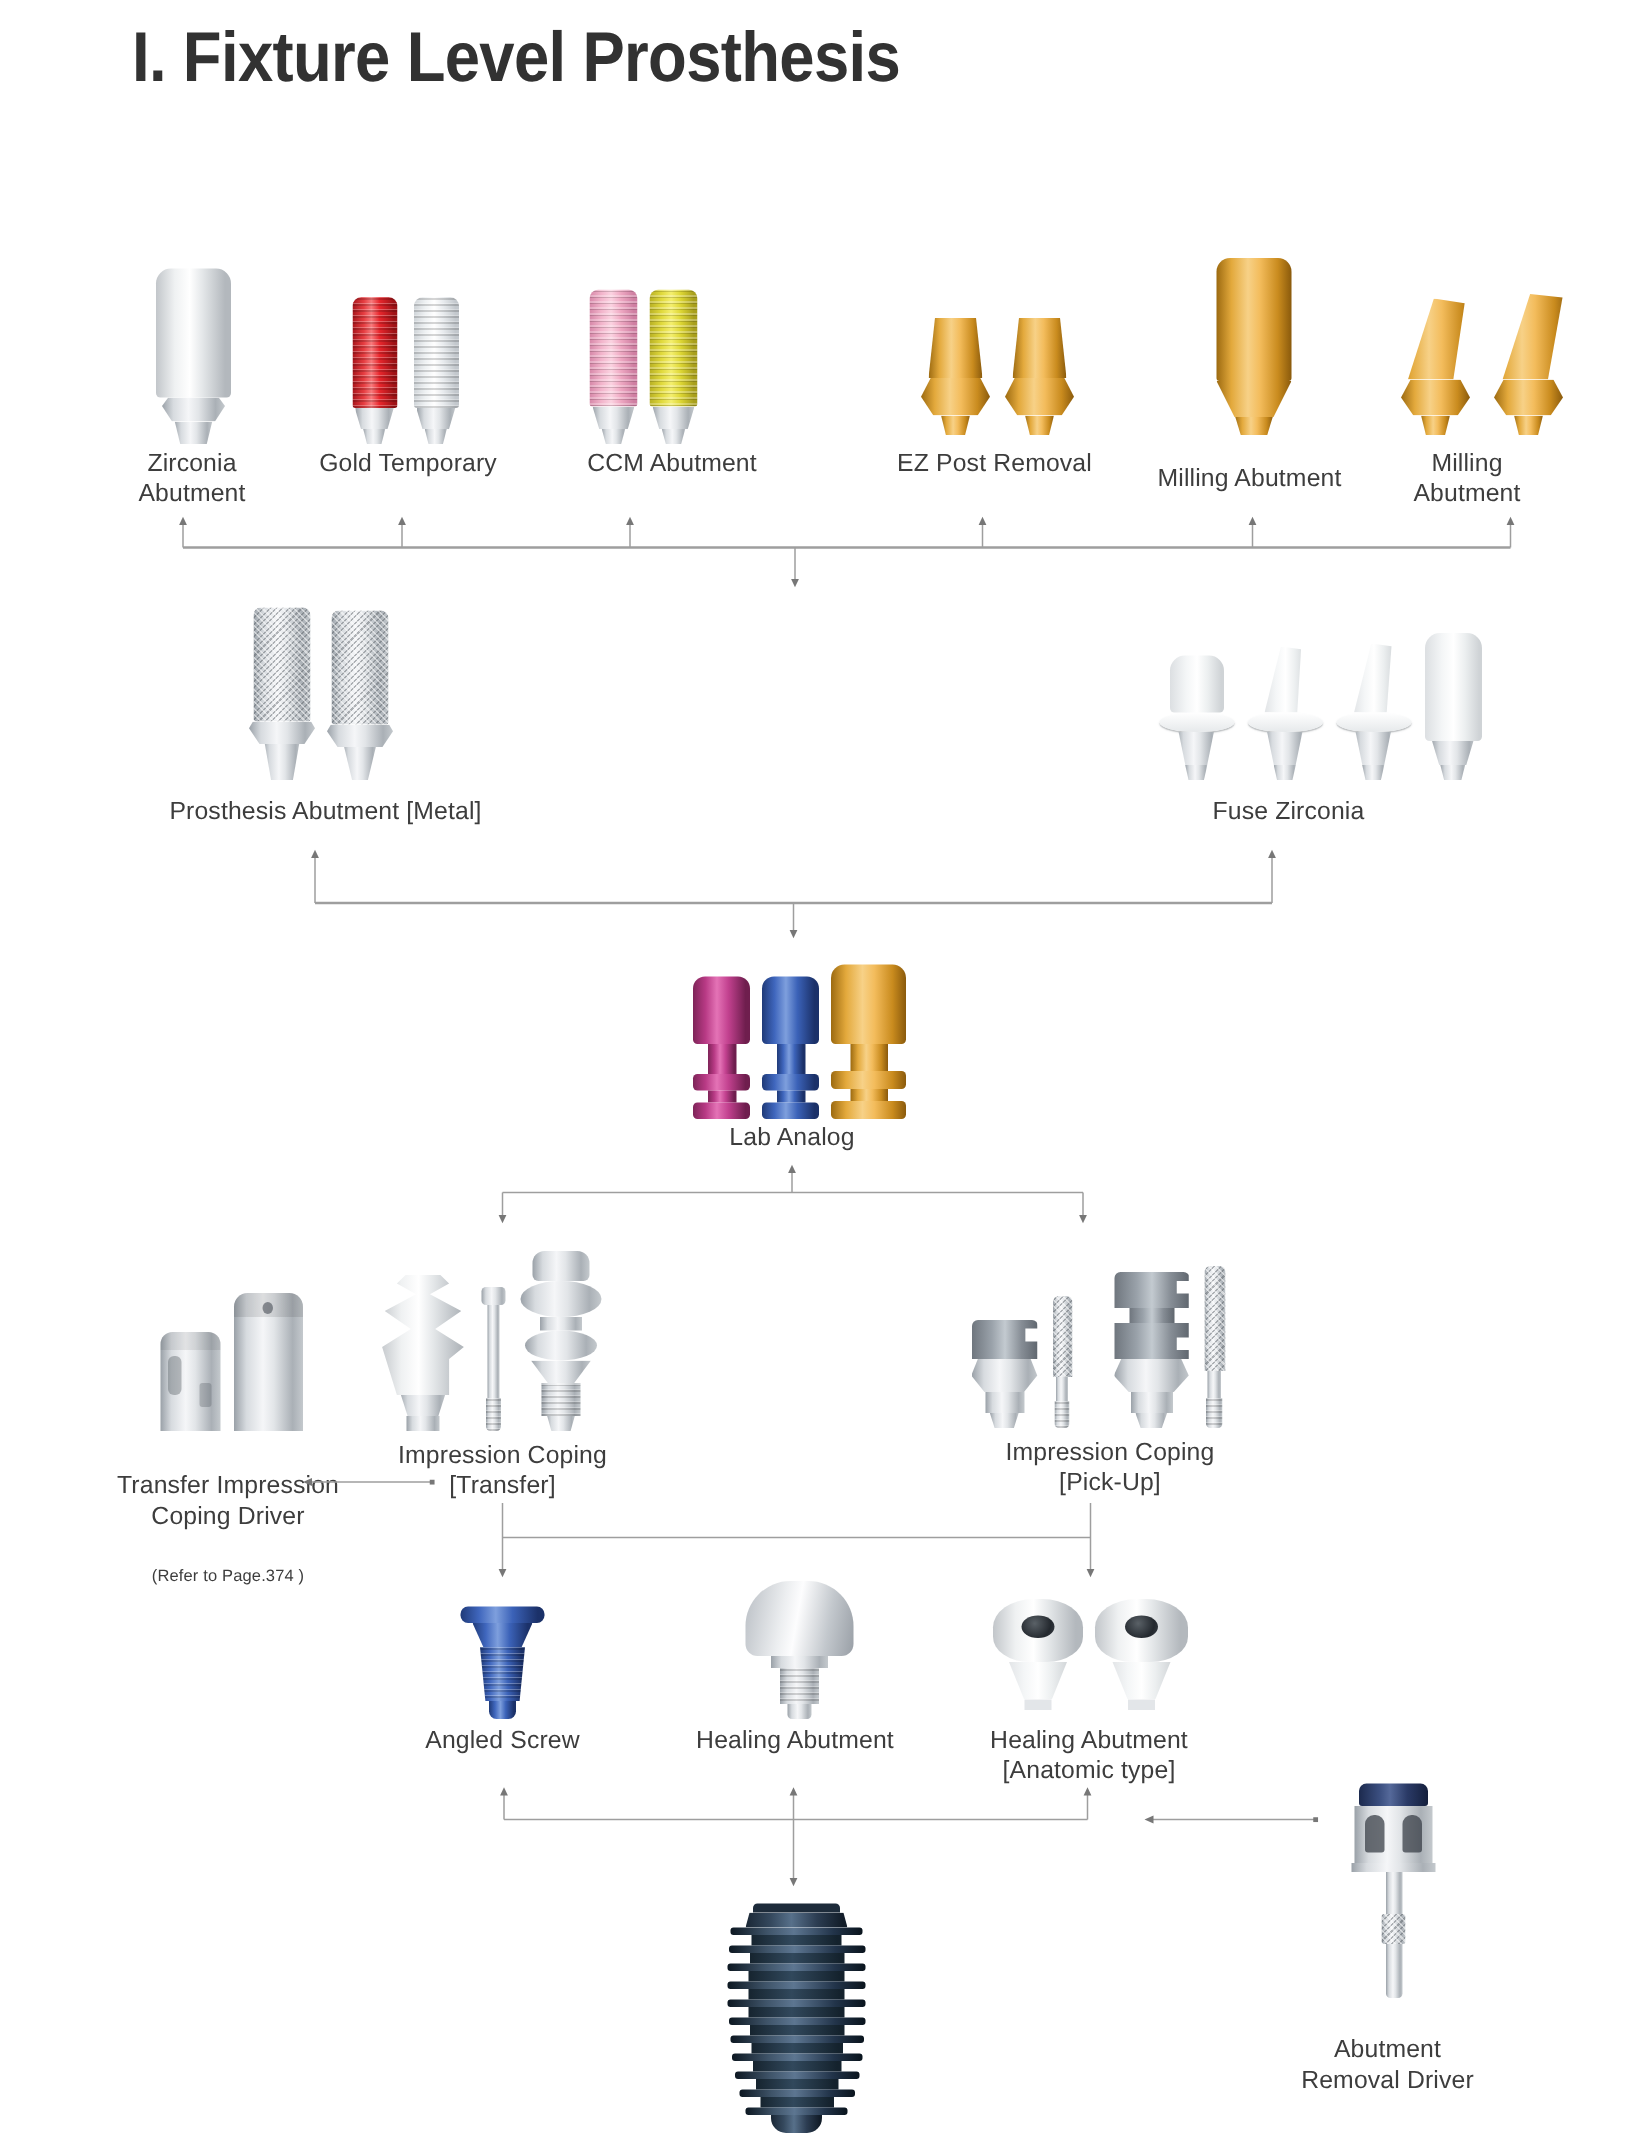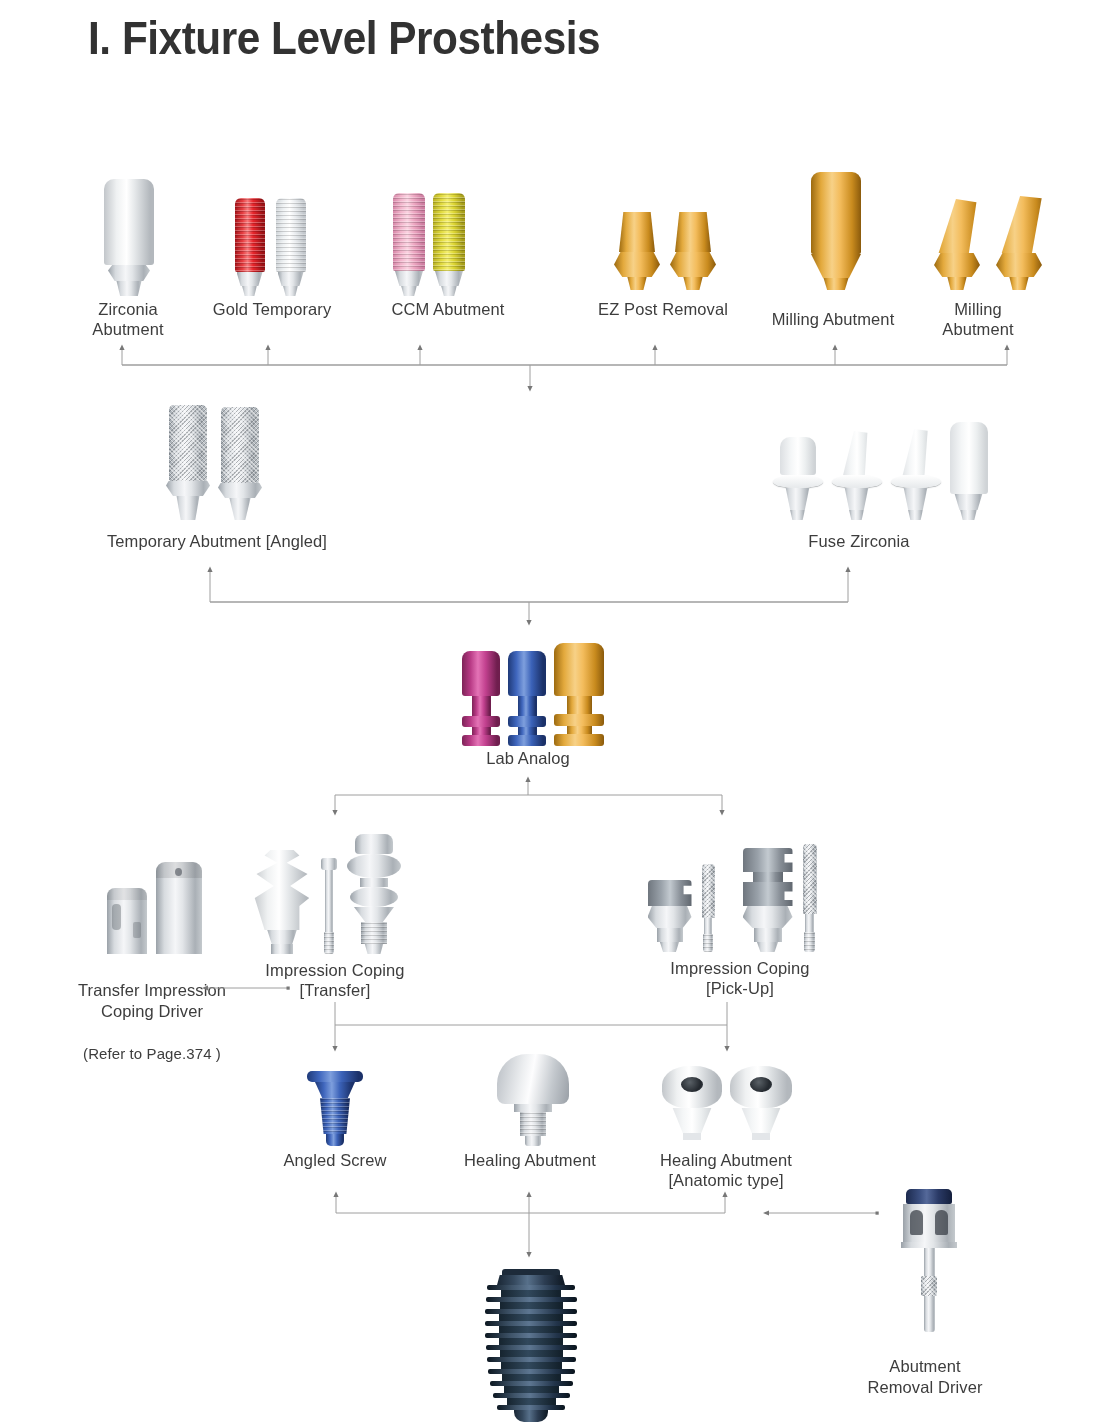--- a/index.html
+++ b/index.html
@@ -19,21 +19,21 @@
     --g-fin:linear-gradient(90deg,#0d1822 0%,#3f5469 28%,#5d7691 48%,#22344a 78%,#0a141d 100%);
     --g-core:linear-gradient(90deg,#16242f 0%,#31485c 45%,#14222d 95%);
   }
   html,body{margin:0;padding:0;background:#fff}
   #page{position:relative;width:1100px;height:1422px;background:#ffffff;overflow:hidden;
         font-family:"Liberation Sans",sans-serif;}
   .title{position:absolute;left:88px;top:10px;font-size:47px;font-weight:bold;color:#323232;
          letter-spacing:-.5px;transform:scaleX(.9);transform-origin:left top;white-space:nowrap}
   .lbl{position:absolute;transform:translateX(-50%);text-align:center;font-size:16.5px;color:#3d3d3d;
        white-space:pre-line;line-height:1.24;letter-spacing:.1px}
-  .note{font-size:15px;margin-top:3px;white-space:nowrap}
+  .note{font-size:11px;margin-top:3px;white-space:nowrap}
   .p{position:absolute;display:flex;align-items:flex-end;justify-content:center;gap:9px}
   .pc{display:flex;flex-direction:column;align-items:center}
   i{display:block;font-style:normal;flex:none}
   .fill{background:var(--bg)}
   .rib{background-image:repeating-linear-gradient(180deg,rgba(255,255,255,.28) 0 1px,rgba(0,0,0,.16) 1px 2px,transparent 2px 4px),var(--bg)}
   .knurl{background-image:repeating-linear-gradient(45deg,rgba(255,255,255,.5) 0 1px,transparent 1px 3px),repeating-linear-gradient(-45deg,rgba(90,96,102,.45) 0 1px,transparent 1px 3px),var(--bg)}
   svg.wires{position:absolute;left:0;top:0;pointer-events:none}
 </style>
 </head>
 <body>
@@ -316,21 +316,21 @@
     </div>
   </div>
 
   <div class="lbl" style="left:128px;top:299px">Zirconia
 Abutment</div>
   <div class="lbl" style="left:272px;top:299px">Gold Temporary</div>
   <div class="lbl" style="left:448px;top:299px">CCM Abutment</div>
   <div class="lbl" style="left:663px;top:299px">EZ Post Removal</div>
   <div class="lbl" style="left:833px;top:309px">Milling Abutment</div>
   <div class="lbl" style="left:978px;top:299px">Milling Abutment</div>
-  <div class="lbl" style="left:217px;top:531px">Temporary Abutment [Angled]</div>
+  <div class="lbl" style="left:217px;top:531px">Prosthesis Abutment [Metal]</div>
   <div class="lbl" style="left:859px;top:531px">Fuse Zirconia</div>
   <div class="lbl" style="left:528px;top:748px">Lab Analog</div>
 
   <div class="lbl" style="left:152px;top:960px">
     <div>Transfer Impression
 Coping Driver</div>
     <div class="note">(Refer to Page.374 )</div>
   </div>
   <div class="lbl" style="left:335px;top:960px">Impression Coping
 [Transfer]</div>

